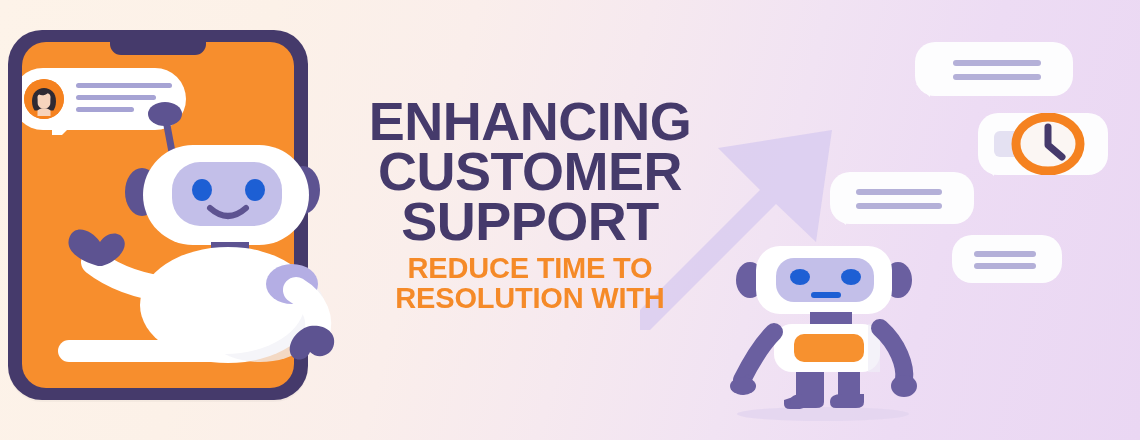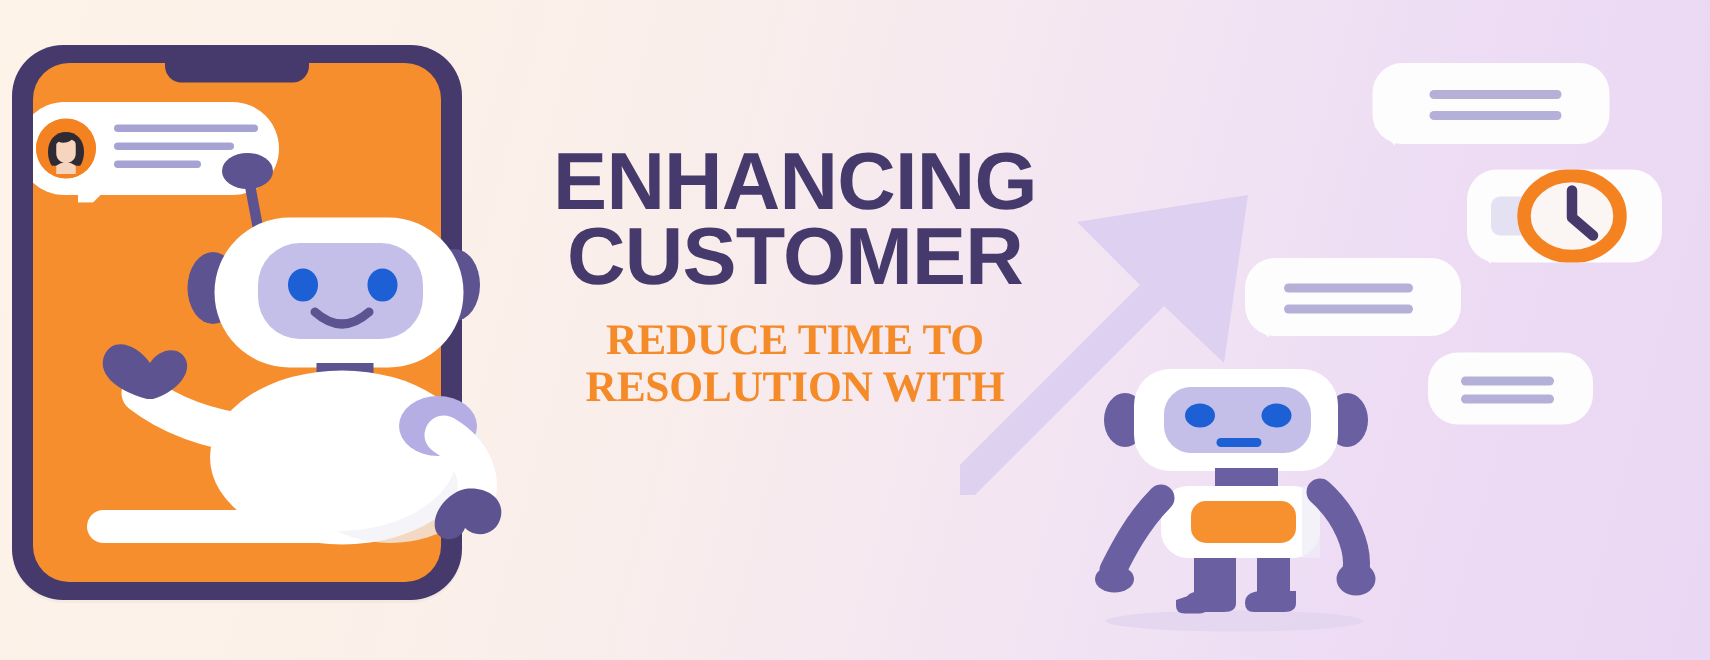--- a/index.html
+++ b/index.html
@@ -166,27 +166,27 @@
   .headline {
     color:#453a6b;
     font-size:54px;
     line-height:0.93;
     font-weight:bold;
     letter-spacing:-0.5px;
     font-family:"Liberation Sans", sans-serif;
   }
   .headline span { display:block; }
   .subhead {
-    margin-top:16px;
+    margin-top:6px;
     color:#f58a28;
     font-size:29px;
     line-height:1.06;
     font-weight:bold;
     letter-spacing:-0.2px;
-    font-family:Liberation Serif, serif;
+    font-family:Liberation Sans, sans-serif;
   }
   .subhead span { display:block; }
 </style>
 </head>
 <body>
 
 <div id="banner">
 
   <div class="arrow-wrap">
     <svg width="260" height="260" viewBox="0 0 260 260" aria-hidden="true">
@@ -323,20 +323,21 @@
       <path d="M72 174 q0 -8 12 -8 l22 0 l0 8 q0 6 -8 6 l-20 0 q-6 0 -6 -6z" fill="#6a5fa0"></path>
       <rect x="120" y="144" width="22" height="30" fill="#6a5fa0"></rect>
       <path d="M112 174 q0 -8 12 -8 l22 0 l0 8 q0 6 -8 6 l-20 0 q-6 0 -6 -6z" fill="#6a5fa0"></path>
     </svg>
   </div>
 
   <div class="text-block">
     <div class="headline">
       <span>ENHANCING</span>
       <span>CUSTOMER</span>
+      <span>SUPPORT</span>
     </div>
     <div class="subhead">
       <span>REDUCE TIME TO</span>
       <span>RESOLUTION WITH</span>
     </div>
   </div>
 
 </div>
 
 </body></html>

